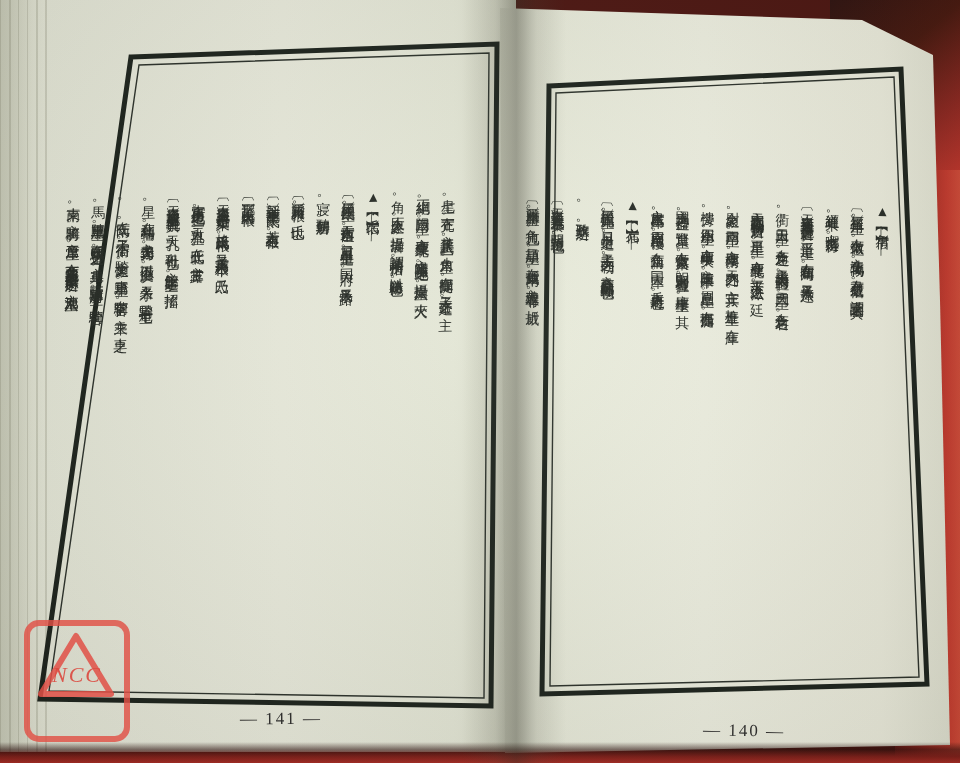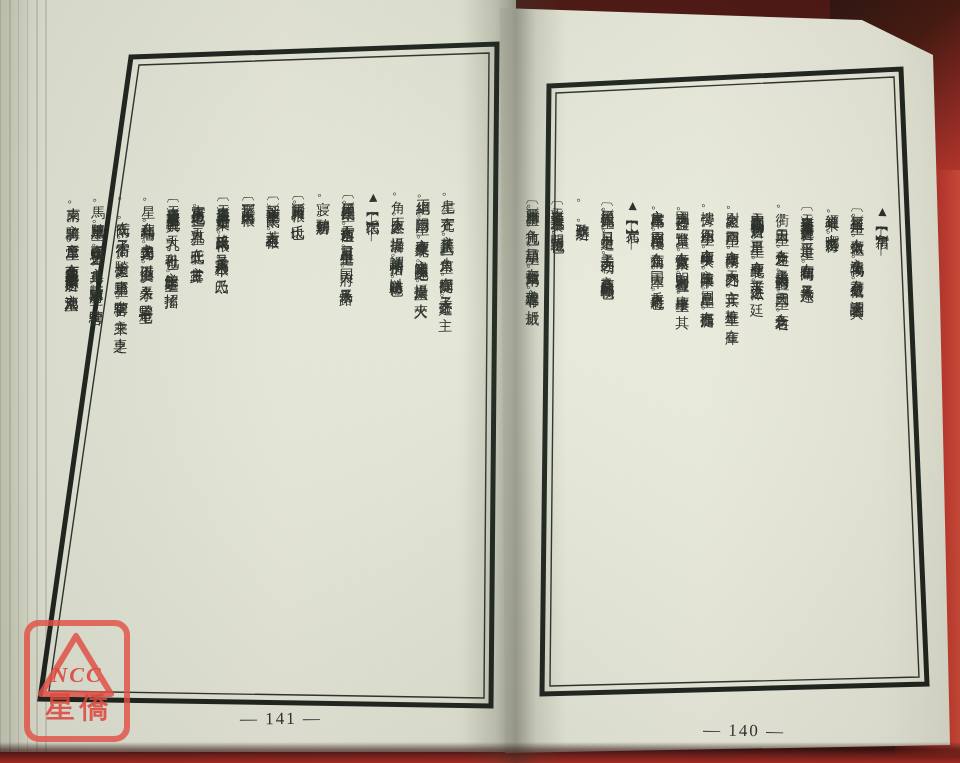--- a/index.html
+++ b/index.html
@@ -67,21 +67,21 @@
   .pagenum-right{left:634px;top:721px;transform:rotate(1deg);}
   
   .stamp{
     position:absolute;left:24px;top:620px;width:94px;height:110px;
     border:6px solid rgba(224,80,70,.82);border-radius:15px;
     z-index:9;
   }
   .stamp svg{position:absolute;left:8px;top:6px;}
   .stamp .ncc{
     position:absolute;left:0;top:36px;width:100%;text-align:center;
-    font-style:italic;font-weight:bold;font-size:22px;letter-spacing:2px;
+    font-style:italic;font-weight:normal;font-size:22px;letter-spacing:2px;
     color:rgba(220,72,62,.9);
   }
   .stamp .xq{
     position:absolute;left:0;top:62px;width:100%;text-align:center;
     font-weight:bold;font-size:29px;letter-spacing:5px;text-indent:5px;
     color:rgba(220,72,62,.88);
     font-family:"Liberation Serif","DejaVu Serif",serif;
   }
   .vignette{
     position:absolute;left:0;top:0;width:960px;height:763px;pointer-events:none;
@@ -147,17 +147,16 @@
     </div>
 
   <div class="pagenum pagenum-left">— 141 —</div>
   <div class="pagenum pagenum-right">— 140 —</div>
 
   <div class="stamp">
     <svg width="76" height="66" viewBox="0 0 76 64">
       <polygon points="38,3 73,61 3,61" fill="none" stroke="rgba(224,80,70,.85)" stroke-width="6" stroke-linejoin="round"></polygon>
     </svg>
     <div class="ncc">NCC</div>
-    <div class="xq">星僑</div>
   </div>
 
   <div class="vignette"></div>
 </div>
 
 </body></html>

